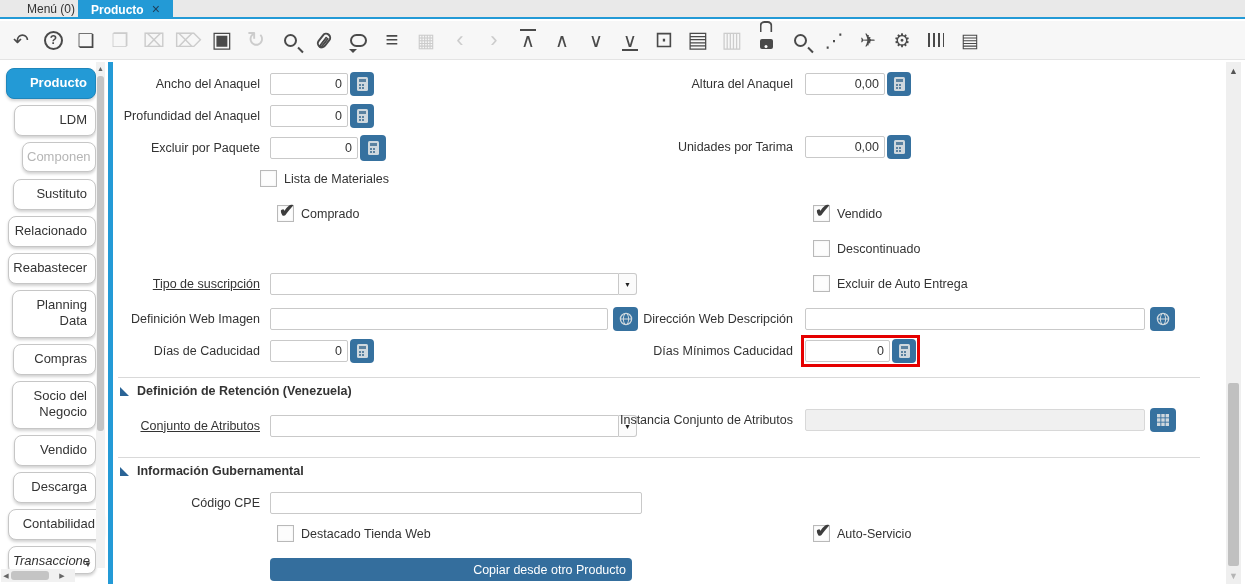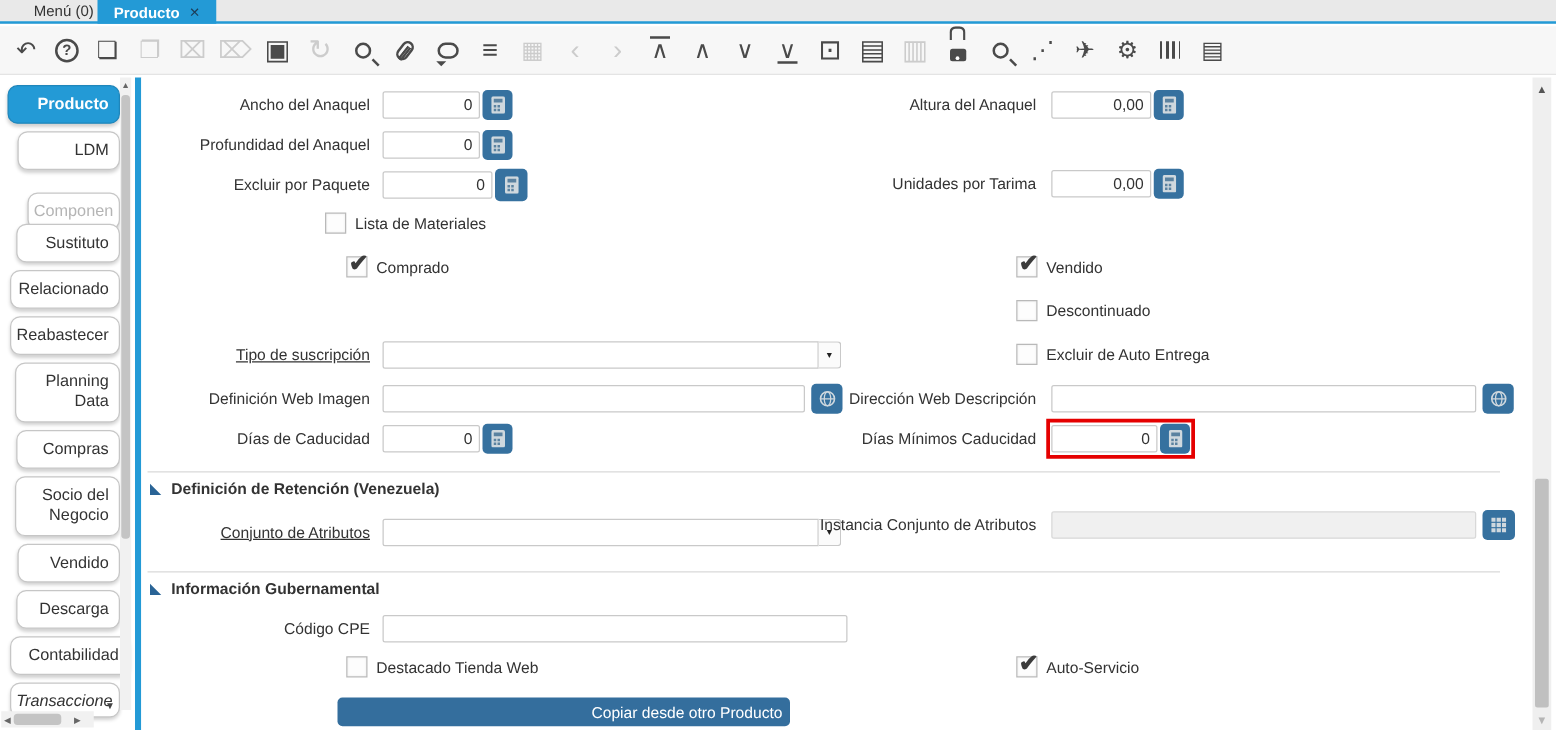--- a/index.html
+++ b/index.html
@@ -47,21 +47,21 @@
   .stab .ovf{font-style:normal;font-size:8px;color:#444;position:absolute;right:3px;top:10px;}
   .sscroll-v{position:absolute;left:96px;top:62px;width:9px;height:506px;background:#f1f1f1;}
   .sscroll-v .thumb{position:absolute;left:1px;top:14px;width:7px;height:355px;background:#c4c4c4;border-radius:3px;}
   .sscroll-v .arr{position:absolute;left:0;width:9px;text-align:center;font-size:7px;color:#666;}
   .sscroll-h{position:absolute;left:1px;top:569px;width:74px;height:13px;background:#f1f1f1;display:flex;align-items:center;}
   .sscroll-h .arr{font-size:7px;color:#666;width:10px;text-align:center;}
   .sscroll-h .thumb{height:9px;width:38px;background:#c4c4c4;border-radius:3px;}
   .accent-line{position:absolute;left:108px;top:62px;width:5px;height:522px;background:var(--blue);}
   
   .content{position:absolute;left:113px;top:62px;width:1111px;height:522px;background:#fff;}
-  .row{position:absolute;display:flex;align-items:center;padding-left:36px;}
+  .row{position:absolute;display:flex;align-items:center;}
   .lab{width:147px;text-align:right;font-size:12.5px;color:#333;margin-right:10px;line-height:15px;}
   .labR{width:225px;text-align:right;font-size:12.5px;color:#333;margin-right:12px;line-height:15px;}
   .lab.link,.labR.link{text-decoration:underline;}
   input.fld{height:22px;border:1px solid #c9c9c9;border-radius:2px;font-family:"Liberation Sans",sans-serif;font-size:12.5px;color:#333;padding:0 5px;background:#fff;}
   input.num{text-align:right;}
   input.dis{background:#f0f0f0;border-color:#d8d8d8;}
   .calcbtn,.globebtn,.gridbtn{border:none;background:var(--btnblue);border-radius:4px;display:flex;align-items:center;justify-content:center;cursor:default;padding:0;}
   .calcbtn{width:24px;height:24px;margin-left:2px;}
   .calcbtn.big{width:26px;height:26px;}
   .globebtn{width:25px;height:24px;}
@@ -135,21 +135,21 @@
   <span class="tbi">✈</span>
   <span class="tbi">⚙</span>
   <span class="tbi">
       <i class="i-barcode"></i>
     </span>
   <span class="tbi">▤</span>
 </div>
 
 <div class="stab active" style="left:6px;top:68px;width:90px;height:31px">Producto</div>
 <div class="stab" style="left:14px;top:105px;width:82px;height:31px">LDM</div>
-<div class="stab disabled" style="left:22px;top:154px;width:74px;height:30px">Componen</div>
+<div class="stab disabled" style="left:22px;top:142px;width:74px;height:30px">Componen</div>
 <div class="stab" style="left:13px;top:179px;width:83px;height:31px">Sustituto</div>
 <div class="stab" style="left:8px;top:216px;width:88px;height:31px">Relacionado</div>
 <div class="stab" style="left:8px;top:253px;width:88px;height:31px">Reabastecer</div>
 <div class="stab" style="left:12px;top:290px;width:84px;height:48px">Planning Data</div>
 <div class="stab" style="left:13px;top:344px;width:83px;height:31px">Compras</div>
 <div class="stab" style="left:12px;top:381px;width:84px;height:48px">Socio del Negocio</div>
 <div class="stab" style="left:14px;top:435px;width:82px;height:31px">Vendido</div>
 <div class="stab" style="left:13px;top:472px;width:83px;height:31px">Descarga</div>
 <div class="stab" style="left:8px;top:509px;width:96px;height:31px">Contabilidad</div>
 <div class="stab italic" style="left:8px;top:546px;width:88px;height:28px;padding-right:14px"><span>Transaccione</span><span class="ovf">▼</span></div>

